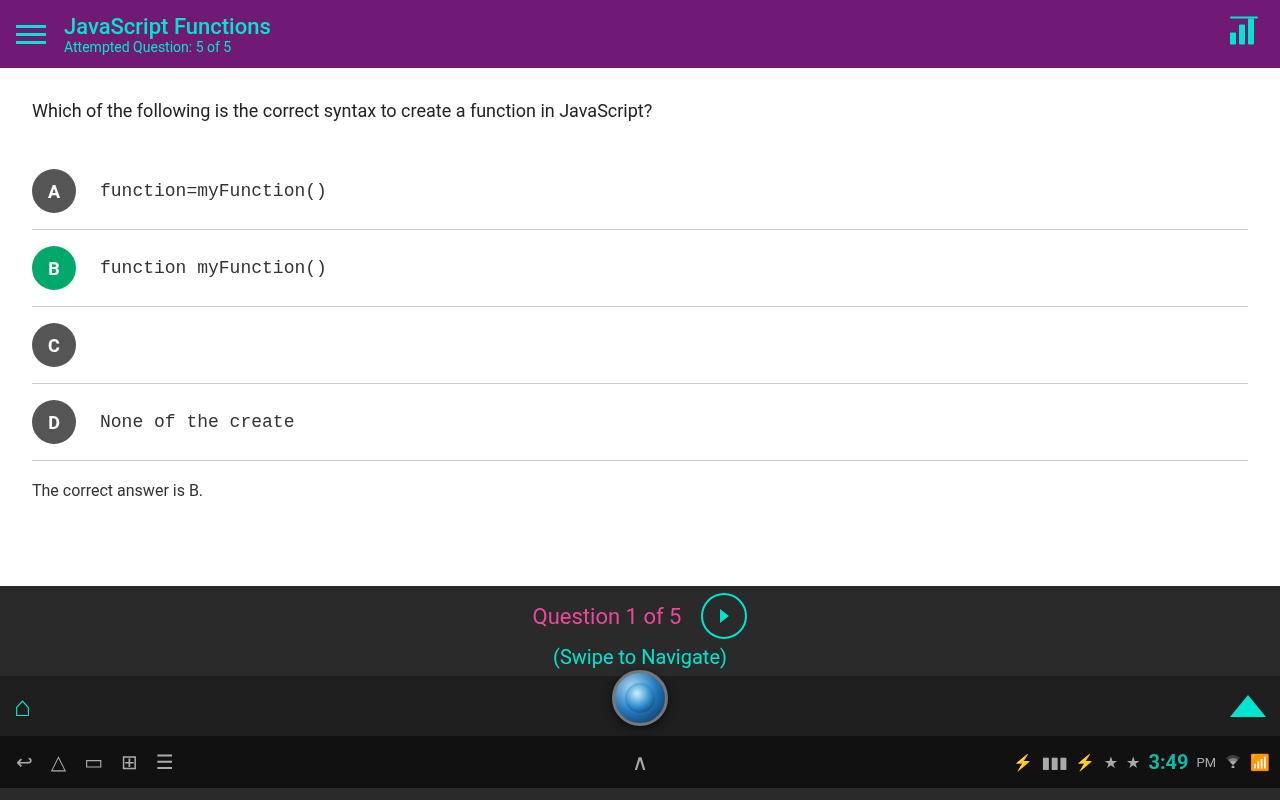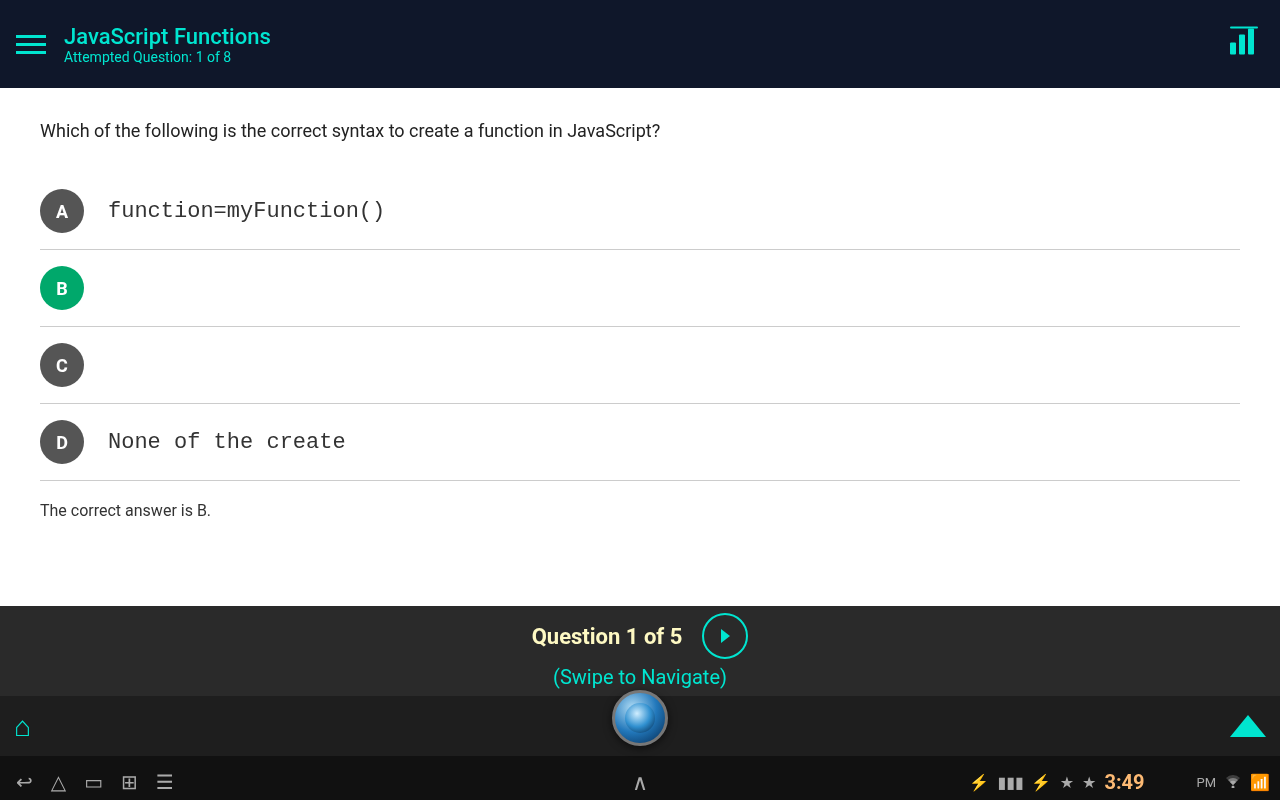--- a/index.html
+++ b/index.html
@@ -1,21 +1,21 @@
 <!DOCTYPE html>
 <html><head>
   <meta charset="utf-8">
   <style>
     * { margin: 0; padding: 0; box-sizing: border-box; }
     body { width: 1280px; height: 800px; background: #2a2a2a; font-family: 'Roboto', Arial, sans-serif; overflow: hidden; }
 
     
     .header {
-      background: #0f172a;
-      height: 88px;
+      background: #701a75;
+      height: 68px;
       display: flex;
       align-items: center;
       padding: 0 16px;
       position: relative;
     }
     .header-menu-icon {
       color: #00e5d0;
       font-size: 28px;
       margin-right: 18px;
       line-height: 1;
@@ -49,21 +49,21 @@
       top: 50%;
       transform: translateY(-50%);
       color: #00e5d0;
       font-size: 28px;
     }
 
     
     .main-content {
       background: #ffffff;
       height: 518px;
-      padding: 30px 40px;
+      padding: 30px 32px;
       overflow-y: auto;
     }
 
     .question-text {
       font-size: 18px;
       color: #222;
       margin-bottom: 30px;
       line-height: 1.4;
     }
 
@@ -90,21 +90,21 @@
       align-items: center;
       justify-content: center;
       margin-right: 24px;
       flex-shrink: 0;
     }
     .option-circle.selected {
       background: #00a86b;
     }
 
     .option-text {
-      font-size: 22px;
+      font-size: 18px;
       color: #333;
       font-family: 'Courier New', monospace;
     }
 
     .result-section {
       margin-top: 20px;
     }
     .result-correct {
       color: #00b050;
       font-size: 22px;
@@ -125,23 +125,23 @@
       align-items: center;
       justify-content: center;
       gap: 6px;
     }
     .quiz-nav-top {
       display: flex;
       align-items: center;
       gap: 20px;
     }
     .quiz-nav-label {
-      color: #fef9c3;
+      color: #ec4899;
       font-size: 22px;
-      font-weight: bold;
+      font-weight: normal;
     }
     .nav-arrow-btn {
       width: 46px;
       height: 46px;
       border-radius: 50%;
       border: 2px solid #00e5d0;
       background: transparent;
       display: flex;
       align-items: center;
       justify-content: center;
@@ -184,46 +184,45 @@
       font-size: 22px;
     }
     .system-bar-right {
       position: absolute;
       right: 10px;
       display: flex;
       align-items: center;
       gap: 8px;
     }
     .sys-time {
-      color: #fdba74;
+      color: #14b8a6;
       font-size: 20px;
       font-weight: bold;
     }
     .sys-ampm {
       color: #aaa;
       font-size: 13px;
-      margin-left: 44px;
     }
     .sys-icon-small {
       color: #aaa;
       font-size: 16px;
     }
   </style>
 </head>
 <body>
 
 <div class="header">
   <div class="header-menu-icon">
     <span></span>
       <span></span>
       <span></span>
   </div>
   <div class="header-title-group">
     <span class="header-title">JavaScript Functions</span>
-    <span class="header-subtitle">Attempted Question: 1 of 8</span>
+    <span class="header-subtitle">Attempted Question: 5 of 5</span>
   </div>
   <div class="header-chart-icon">
     <svg width="32" height="32" viewBox="0 0 32 32" fill="#00e5d0">
       <rect x="2" y="18" width="6" height="12" rx="1"></rect>
       <rect x="11" y="10" width="6" height="20" rx="1"></rect>
       <rect x="20" y="4" width="6" height="26" rx="1"></rect>
       <rect x="2" y="2" width="28" height="2" rx="1"></rect>
     </svg>
   </div>
 </div>
@@ -231,20 +230,21 @@
 <div class="main-content">
   <div class="question-text">Which of the following is the correct syntax to create a function in JavaScript?</div>
 
   <div class="option-row">
     <div class="option-circle">A</div>
     <span class="option-text">function=myFunction()</span>
   </div>
 
   <div class="option-row">
     <div class="option-circle selected">B</div>
+    <span class="option-text">function myFunction()</span>
   </div>
 
   <div class="option-row">
     <div class="option-circle">C</div>
   </div>
 
   <div class="option-row">
     <div class="option-circle">D</div>
     <span class="option-text">None of the create</span>
   </div>

